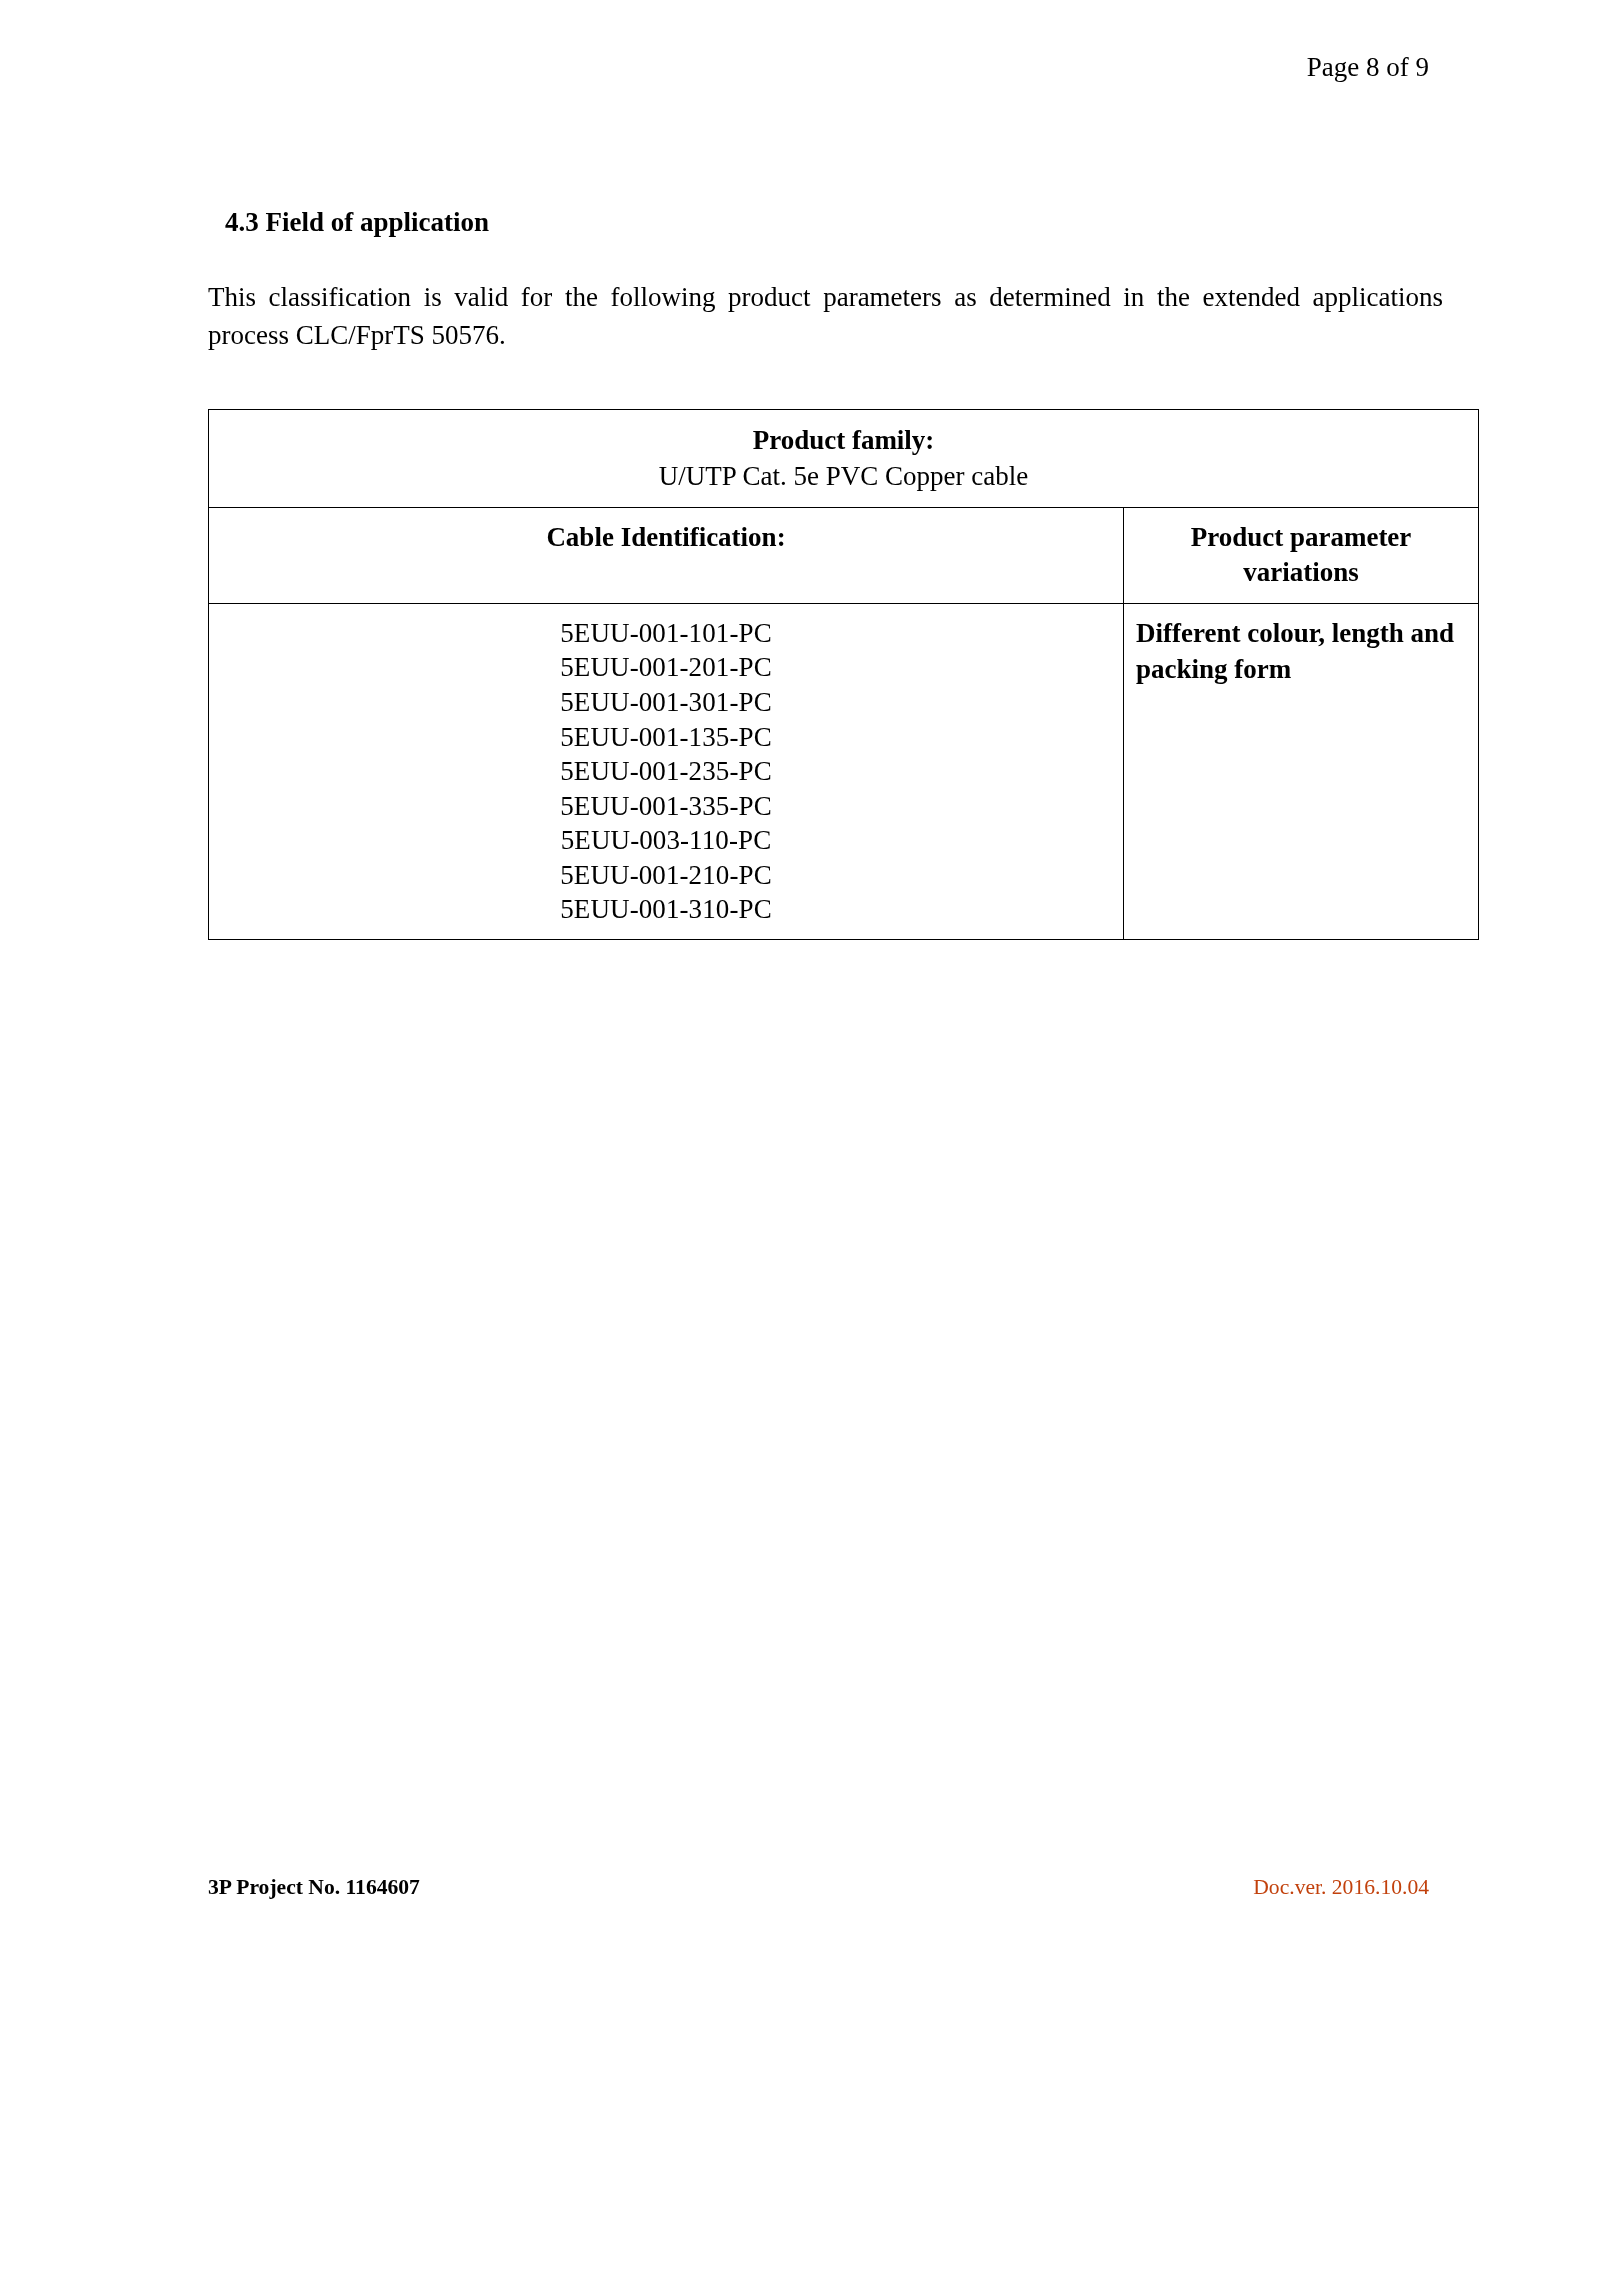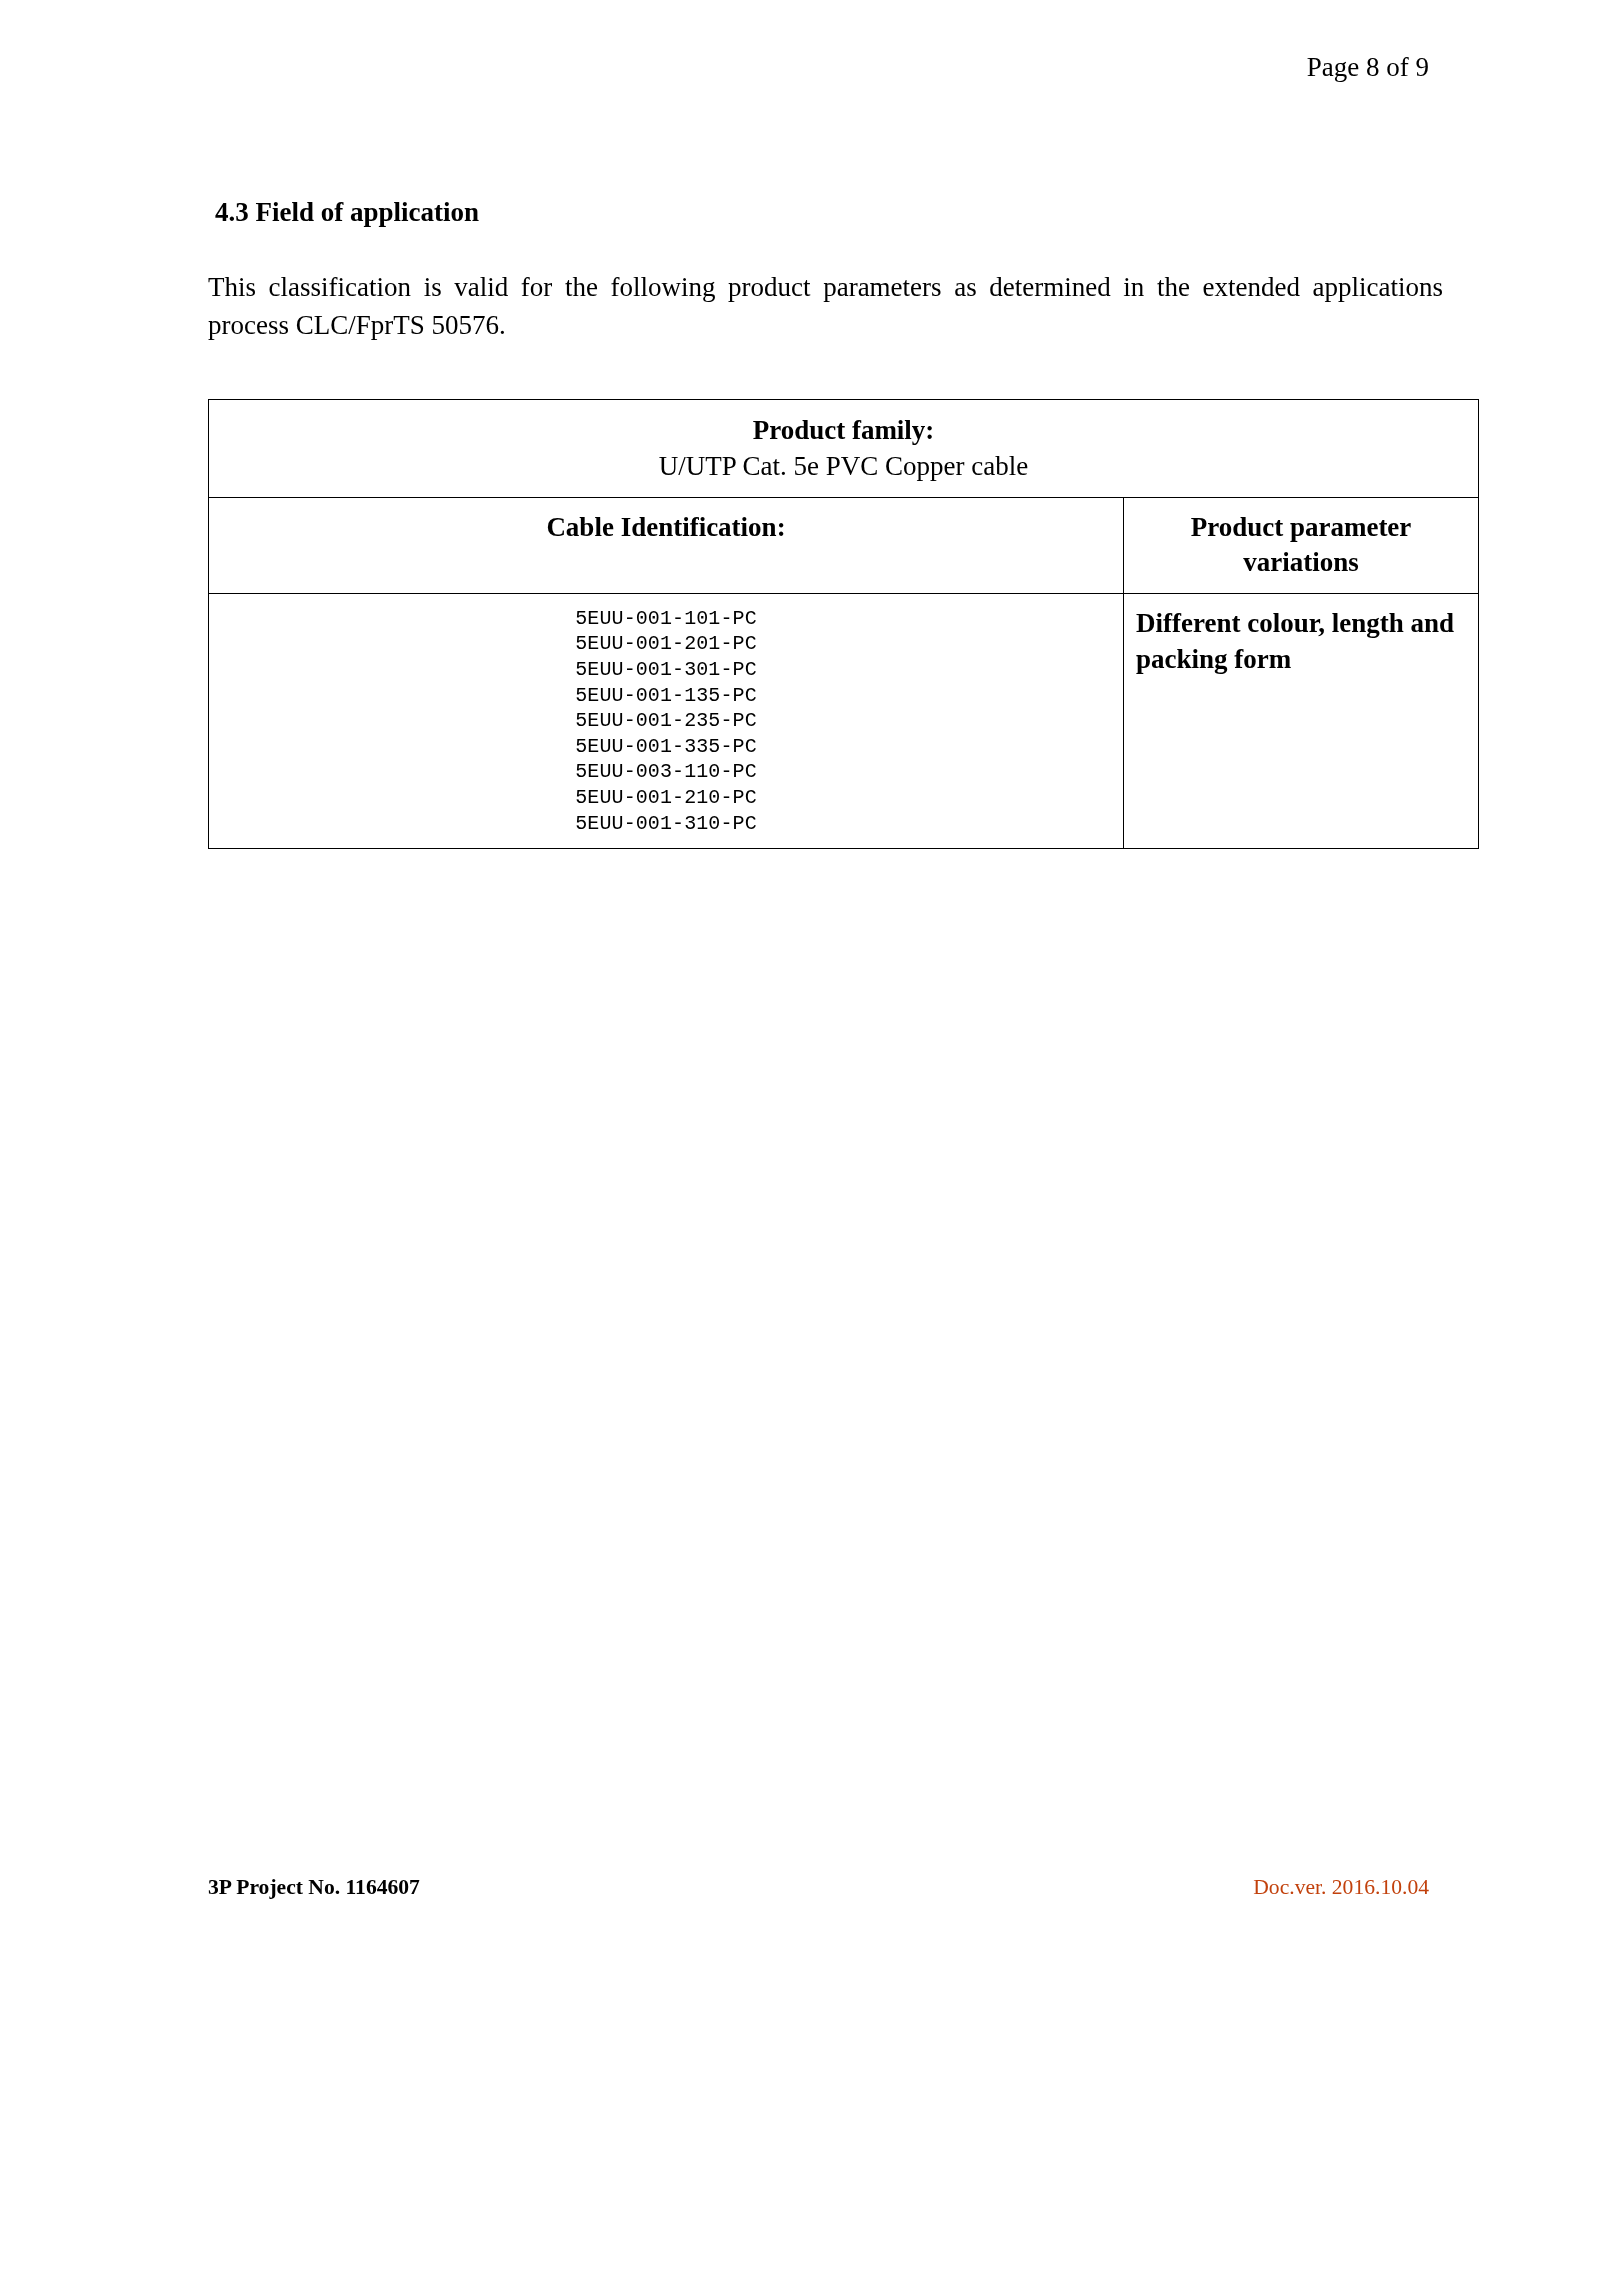--- a/index.html
+++ b/index.html
@@ -31,21 +31,21 @@
     text-align: right;
     white-space: nowrap;
   }
   .content {
     position: absolute;
     left: 208px;
     top: 188px;
     width: 1235px;
   }
   h2.section-title {
-    margin: 7px;
+    margin: 17px;
     font-size: 27px;
     font-weight: bold;
     line-height: 1.3;
   }
   p.intro {
     margin: 38px 0 0 0;
     font-size: 27px;
     line-height: 1.42;
     text-align: justify;
     text-justify: inter-word;
@@ -92,24 +92,23 @@
   .ids-cell {
     padding: 9.2px 0 11.8px 0;
   }
   .ids-list {
     list-style: none;
     margin: 0;
     padding: 0;
     text-align: center;
   }
   .ids-list li {
-    font-size: 20px;
+    font-size: 27px;
     line-height: 1.28;
     letter-spacing: 0.1px;
-    font-family: Liberation Mono, monospace;
   }
   .variations-cell {
     vertical-align: middle;
     padding: 6.5px 22px 6.5px 38px;
   }
   .variations-text {
     font-size: 27px;
     font-weight: bold;
     line-height: 1.33;
     text-align: left;

